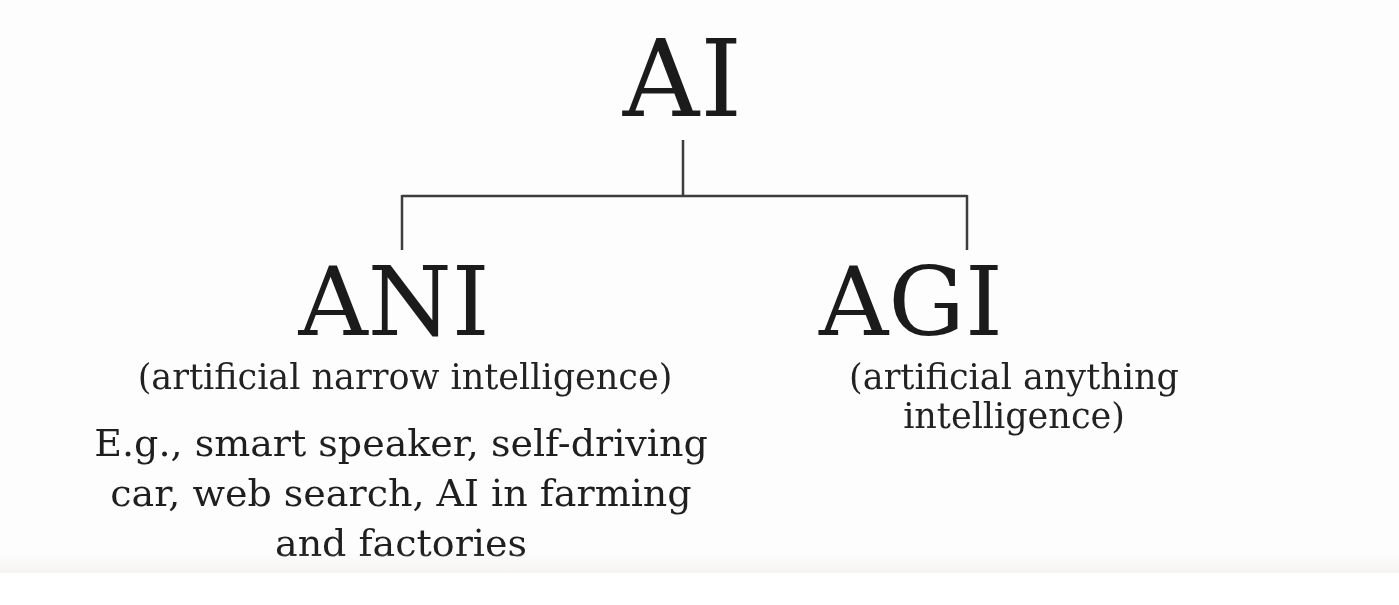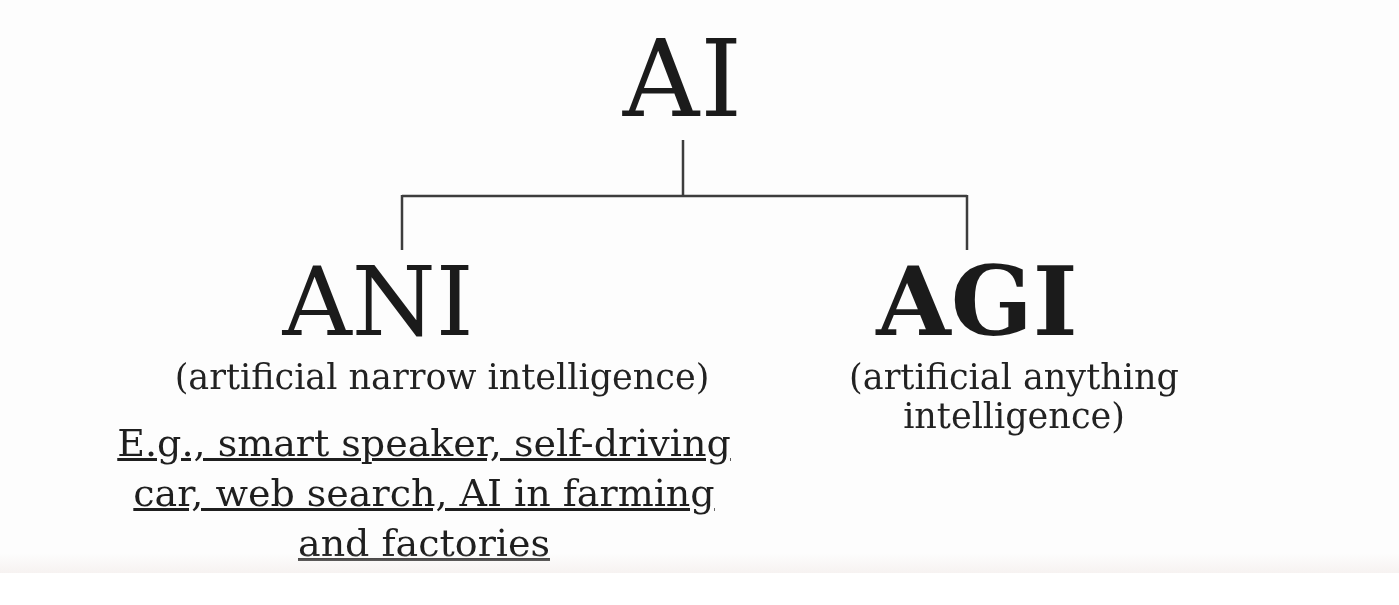--- a/index.html
+++ b/index.html
@@ -26,37 +26,37 @@
     font-size: 106px;
     line-height: 1;
     left: 683px; top: 27px;
     letter-spacing: 1px;
   }
   .child-title {
     font-size: 96px;
     line-height: 1;
     top: 254px;
   }
-  .title-ani { left: 378px; }
-  .title-agi { left: 977px; font-weight: bold; }
+  .title-ani { left: 394px; }
+  .title-agi { left: 911px; }
   .sublabel {
     font-size: 35px;
     line-height: 1.1;
     top: 358px;
     color: #222222;
   }
-  .sublabel-ani { left: 405px; margin-left: 37px; }
+  .sublabel-ani { left: 405px; }
   .sublabel-agi { left: 1014px; }
   .desc {
     font-size: 38px;
     line-height: 50px;
     top: 418px;
     color: #1f1f1f;
   }
-  .desc-ani { left: 424px; text-decoration: underline; }
+  .desc-ani { left: 401px; }
   .desc-agi { left: 1016px; }
   .connector-svg {
     position: absolute;
     left: 0; top: 0;
     width: 1399px; height: 605px;
   }
   .connector-svg line {
     stroke: #3d3d3d;
     stroke-width: 2.5;
     stroke-linecap: butt;

